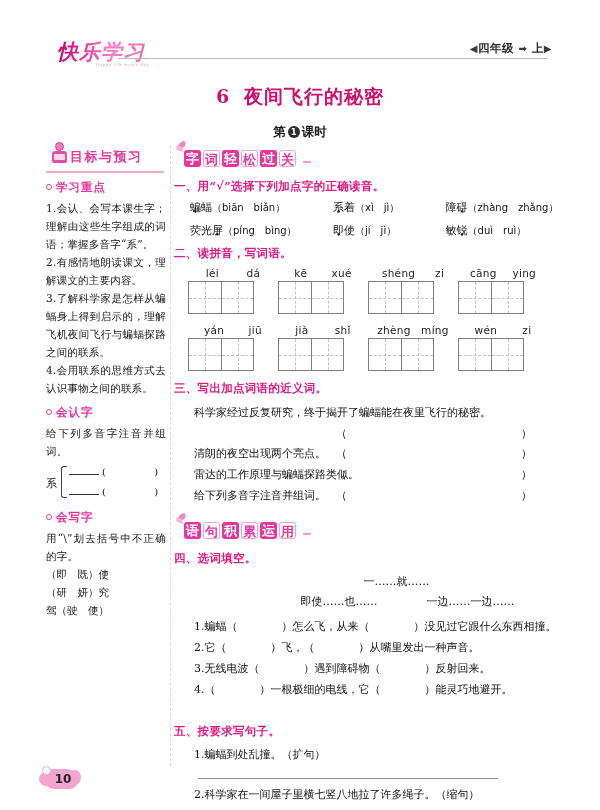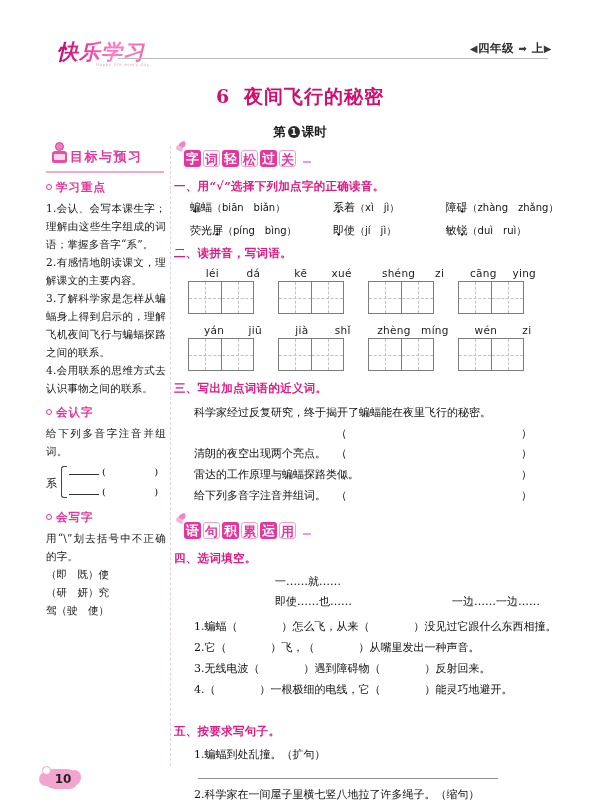--- a/index.html
+++ b/index.html
@@ -221,21 +221,21 @@
     font-size: 11px; color: #111; line-height: 21px;
     position: relative; margin-left: 14px; white-space: nowrap;
   }
   .sent .par { position: absolute; right: 2px; letter-spacing: 26px; color:#111; }
 
   
   .conj {
     font-family: "DejaVu Serif", "Liberation Serif", serif;
     font-size: 11px; color: #111; line-height: 20px; margin: 6px 0 4px 0;
   }
-  .conj .r { display: flex; justify-content: space-between; padding-left: 95px; gap: 18px; }
+  .conj .r { display: flex; justify-content: center; padding-left: 95px; gap: 18px; }
   .conj .a { width: 108px; }
 
   .fillrow {
     font-family: "DejaVu Serif", "Liberation Serif", serif;
     font-size: 11px; color: #111; line-height: 21px; margin-left: 14px;
     white-space: nowrap;
   }
 
   
   .ansline { height: 0; border-top: 1px solid #8d8d8d; margin: 16px 0 0 18px; width: 300px; }

